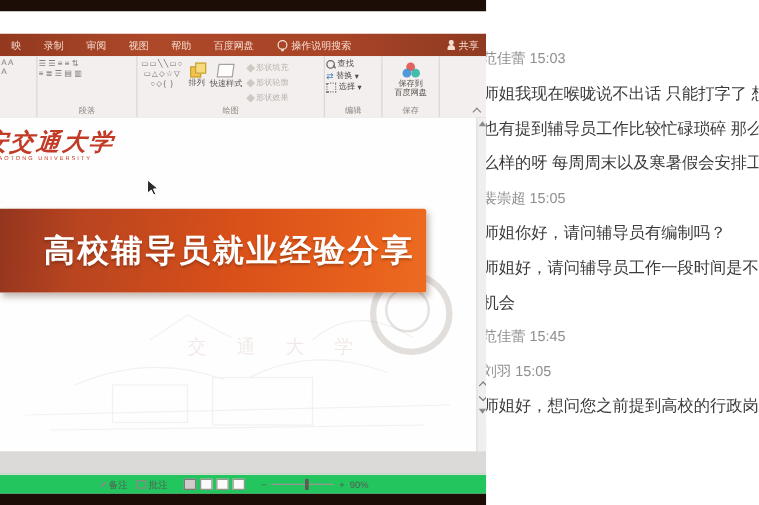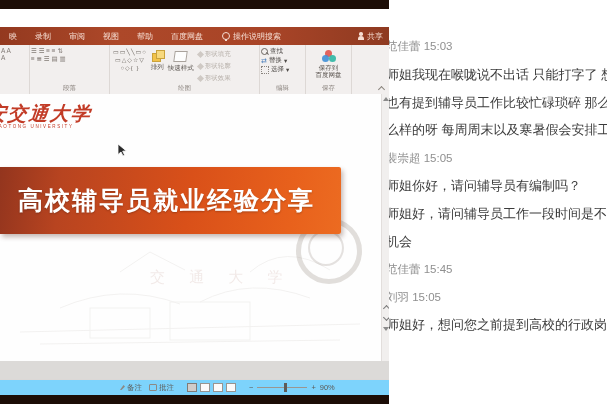--- a/index.html
+++ b/index.html
@@ -81,41 +81,41 @@
   .slidewrap{position:absolute;left:0;top:94px;width:389px;height:285px;background:#dcdad8;}
   .slide{position:absolute;left:0;top:0;width:381px;height:267px;background:#fefefe;overflow:hidden;}
   .uni-logo{position:absolute;left:-13px;top:7px;color:#c23b26;
             font-family:"DejaVu Serif",serif;font-style:italic;font-weight:bold;
             font-size:19px;letter-spacing:2px;transform:skewX(-6deg);white-space:nowrap;z-index:3;}
   .uni-sub{position:absolute;left:-8px;top:30px;color:#c23b26;font-size:4.5px;letter-spacing:1.6px;white-space:nowrap;z-index:3;}
   .banner{position:absolute;left:0;top:73px;width:341px;height:67px;z-index:2;
           background:linear-gradient(97deg,#93351e 0%,#b84420 18%,#d95019 55%,#e8611c 85%,#ec6b21 100%);
           border-radius:0 2px 2px 0;box-shadow:2px 3px 5px rgba(60,20,5,.3);
           display:flex;align-items:center;}
-  .banner-title{color:#fff;font-weight:bold;font-size:25px;letter-spacing:2px;padding-left:18px;
+  .banner-title{color:#fff;font-weight:bold;font-size:25px;letter-spacing:2px;padding-left:35px;
                 white-space:nowrap;text-shadow:0 1px 2px rgba(0,0,0,.25);}
   .presenter{position:absolute;left:74px;top:184px;z-index:3;font-size:13.5px;font-weight:bold;color:#151515;white-space:nowrap;}
   .presenter .gap{display:inline-block;width:28px;}
   .cursor{position:absolute;left:117px;top:49px;z-index:5;}
   .wm{position:absolute;left:0;top:118px;z-index:1;}
   .seal{position:absolute;left:296px;top:124px;width:56px;height:56px;border-radius:50%;
         border:5px solid rgba(150,140,130,.28);z-index:1;}
   .seal:before{content:"";position:absolute;left:7px;top:7px;width:32px;height:32px;border-radius:50%;
         border:2px solid rgba(150,140,130,.25);}
   
   .sscroll{position:absolute;left:381px;top:0;width:8px;height:267px;background:#f1efee;border-left:1px solid #e2dedc;}
   .tri-up{width:0;height:0;border-left:3px solid transparent;border-right:3px solid transparent;border-bottom:4px solid #8a8a8a;margin:3px auto 0;}
   .tri-down{width:0;height:0;border-left:3px solid transparent;border-right:3px solid transparent;border-top:4px solid #8a8a8a;margin:3px auto 0;}
   .sscroll .nav{position:absolute;left:0;top:212px;width:8px;display:flex;flex-direction:column;align-items:center;gap:4px;}
   .chev-s-up{width:4px;height:4px;border-top:1px solid #7a7a7a;border-right:1px solid #7a7a7a;transform:rotate(-45deg);}
   .chev-s-dn{width:4px;height:4px;border-bottom:1px solid #7a7a7a;border-right:1px solid #7a7a7a;transform:rotate(45deg);}
 
   
-  .statusbar{position:absolute;left:0;top:379px;width:389px;height:16px;background:#7dd3fc;
-             border-top:1px solid #dcd8d6;display:flex;align-items:center;padding-left:120px;
+  .statusbar{position:absolute;left:0;top:379px;width:389px;height:16px;background:#22c55e;
+             border-top:1px solid #dcd8d6;display:flex;align-items:center;padding-left:80px;
              box-sizing:border-box;gap:7px;font-size:7.5px;color:#5b5854;}
   .sb-item{display:flex;align-items:center;gap:2px;white-space:nowrap;}
   .pencil{width:5px;height:5px;background:#8d8984;clip-path:polygon(0 100%,70% 0,100% 30%,30% 100%);}
   .bubble{width:6px;height:5px;border:1px solid #8d8984;border-radius:1px;}
   .views{display:flex;gap:3px;margin-left:6px;}
   .vbtn{width:10px;height:9px;border:1px solid #989490;box-sizing:border-box;background:#fbfafa;}
   .vbtn.sel{background:#cfccca;border-color:#7f7b78;}
   .zoomctl{display:flex;align-items:center;gap:4px;margin-left:6px;}
   .ztrack{position:relative;width:50px;height:1px;background:#9a9691;}
   .zthumb{position:absolute;left:27px;top:-4px;width:3px;height:9px;background:#5f5b58;}

